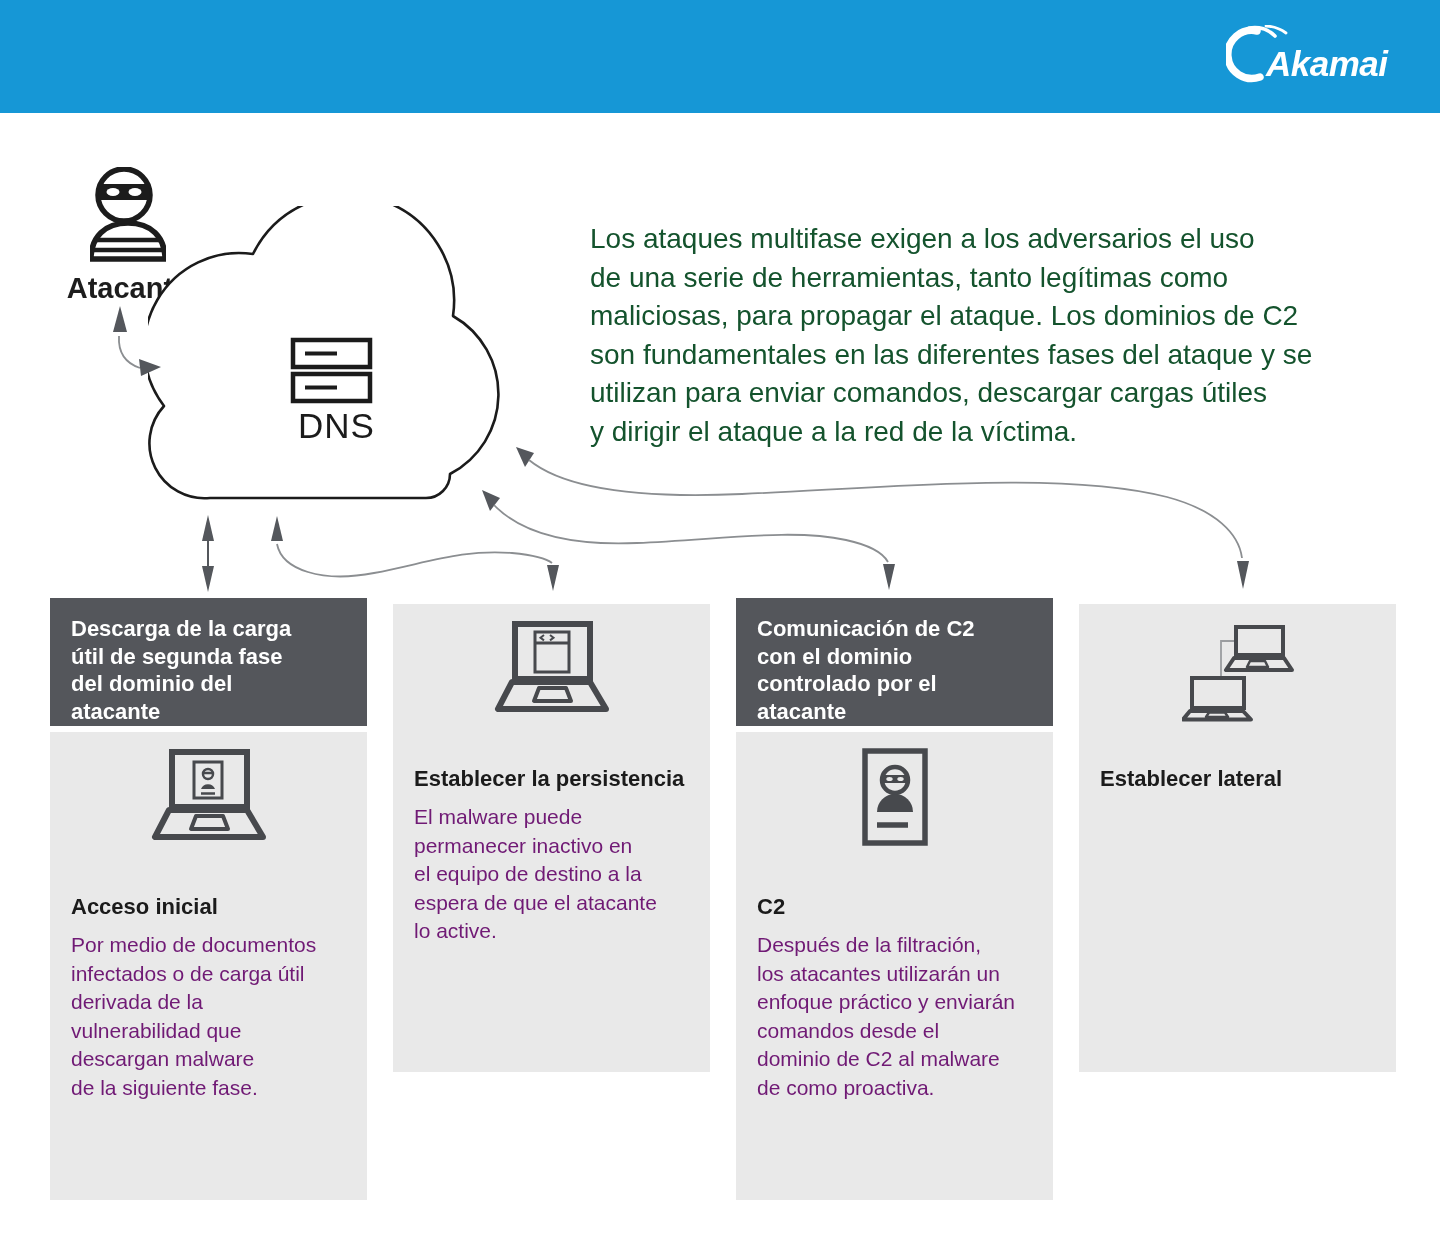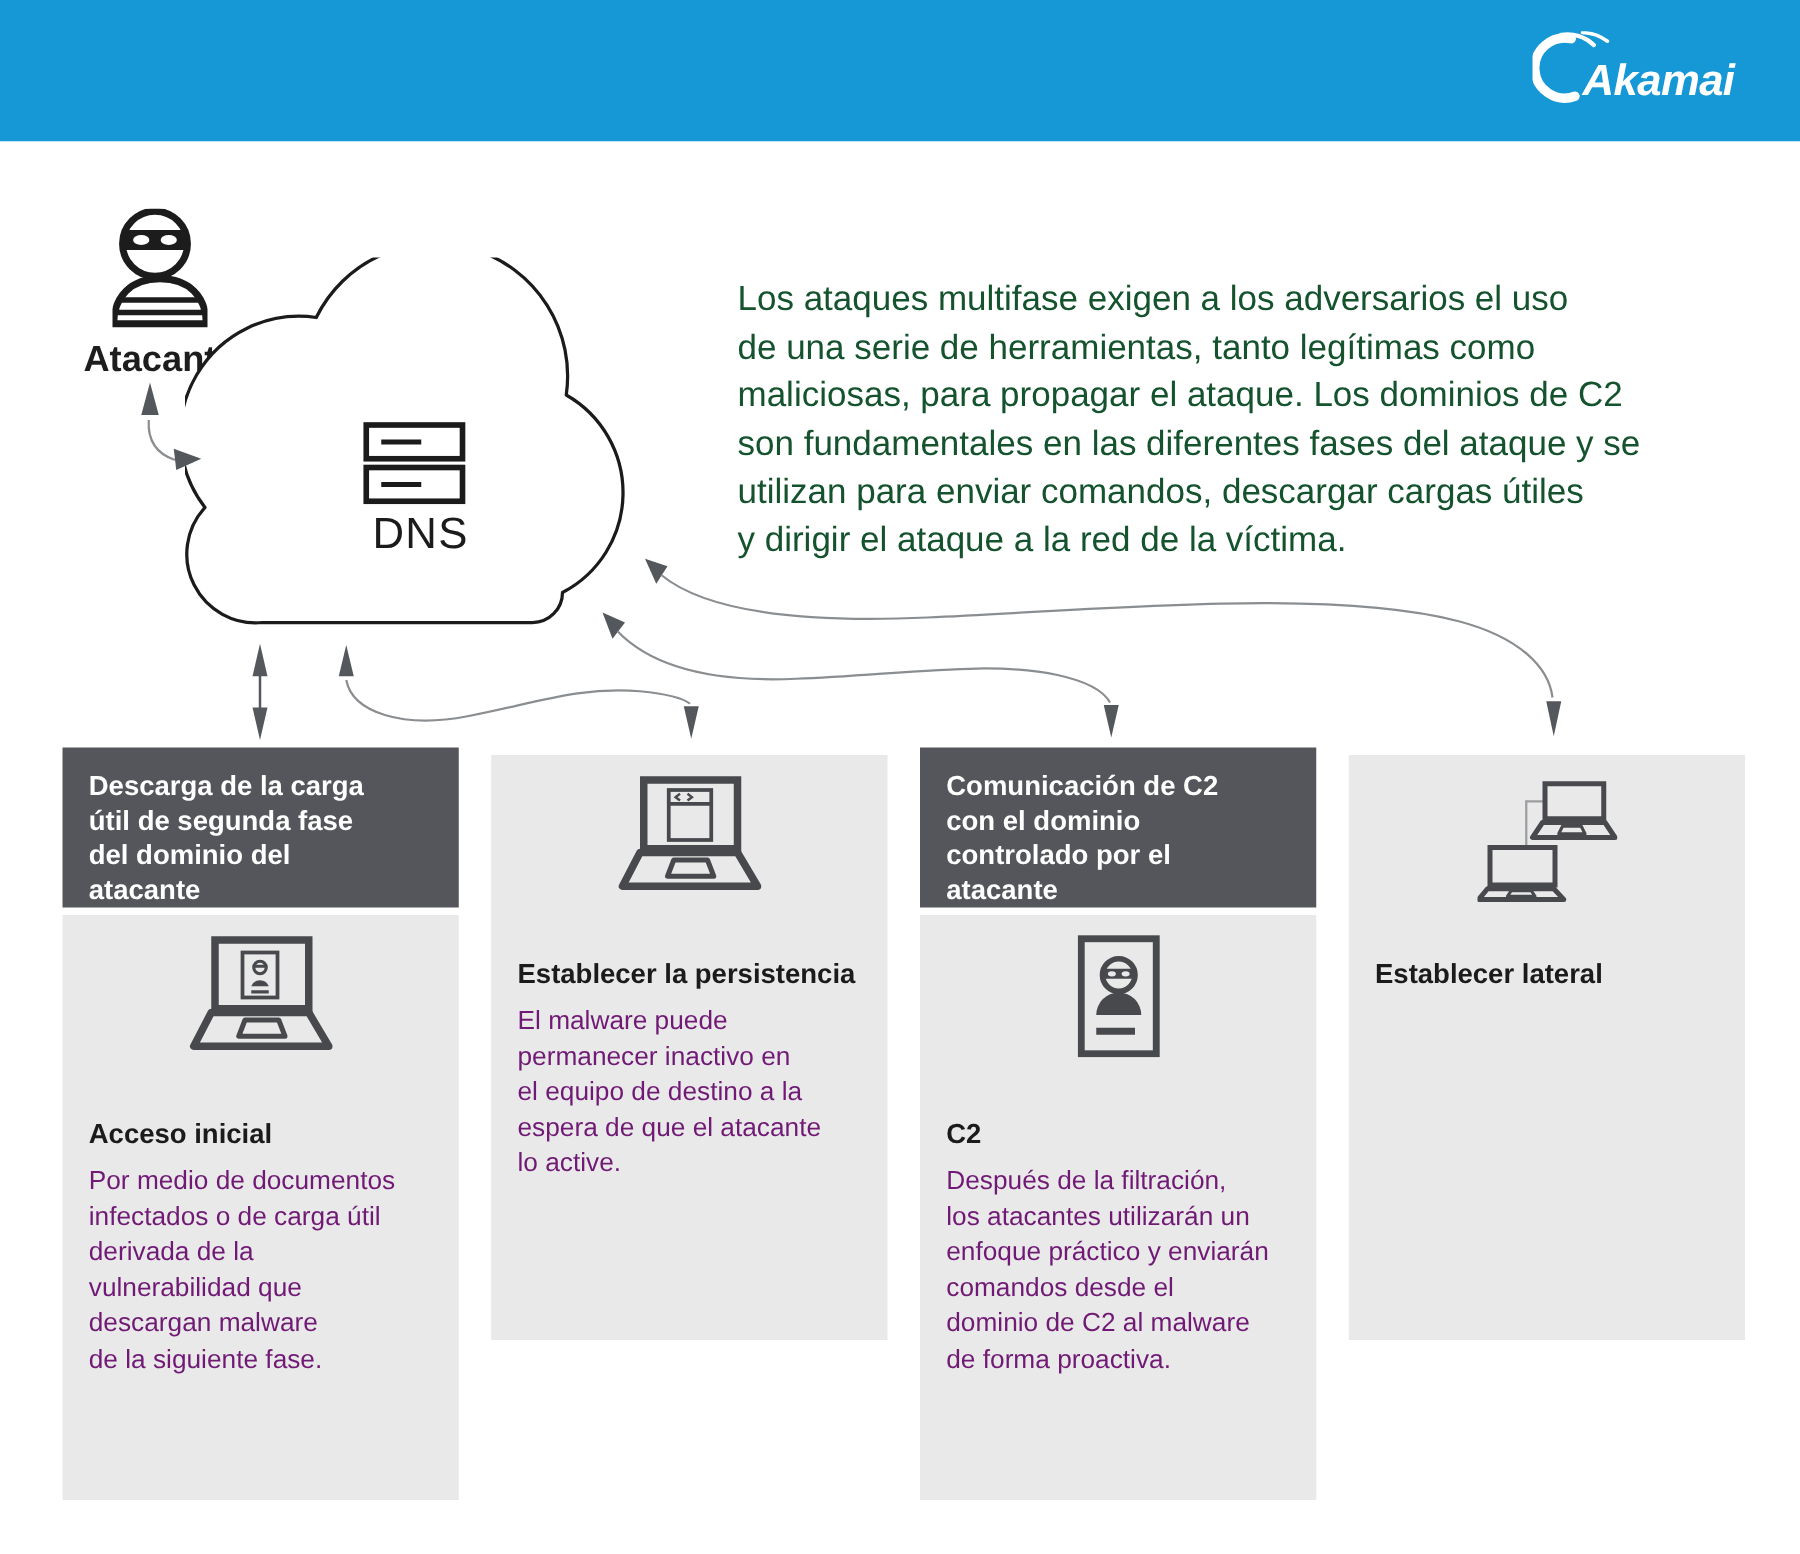--- a/index.html
+++ b/index.html
@@ -203,21 +203,21 @@
         <path d="M 15 64 A 18 18 0 0 1 51 64 Z" fill="#47494D"></path>
         <line x1="15" y1="77" x2="46" y2="77" stroke="#47494D" stroke-width="5.5"></line>
       </svg>
     </div>
     <h3>C2</h3>
     <p>Después de la filtración,
 los atacantes utilizarán un
 enfoque práctico y enviarán
 comandos desde el
 dominio de C2 al malware
-de forma proactiva.</p>
+de como proactiva.</p>
   </div>
 </div>
 
 <div class="col col-4">
   <div class="col-body">
     <div class="icon-wrap">
       <svg width="112" height="102" viewBox="0 0 112 102">
         <path d="M 54 21 H 39 V 58" fill="none" stroke="#9B9DA0" stroke-width="1.8"></path>
 
         <rect x="54" y="7" width="47" height="28" fill="#E9E9E9" stroke="#47494D" stroke-width="4"></rect>

